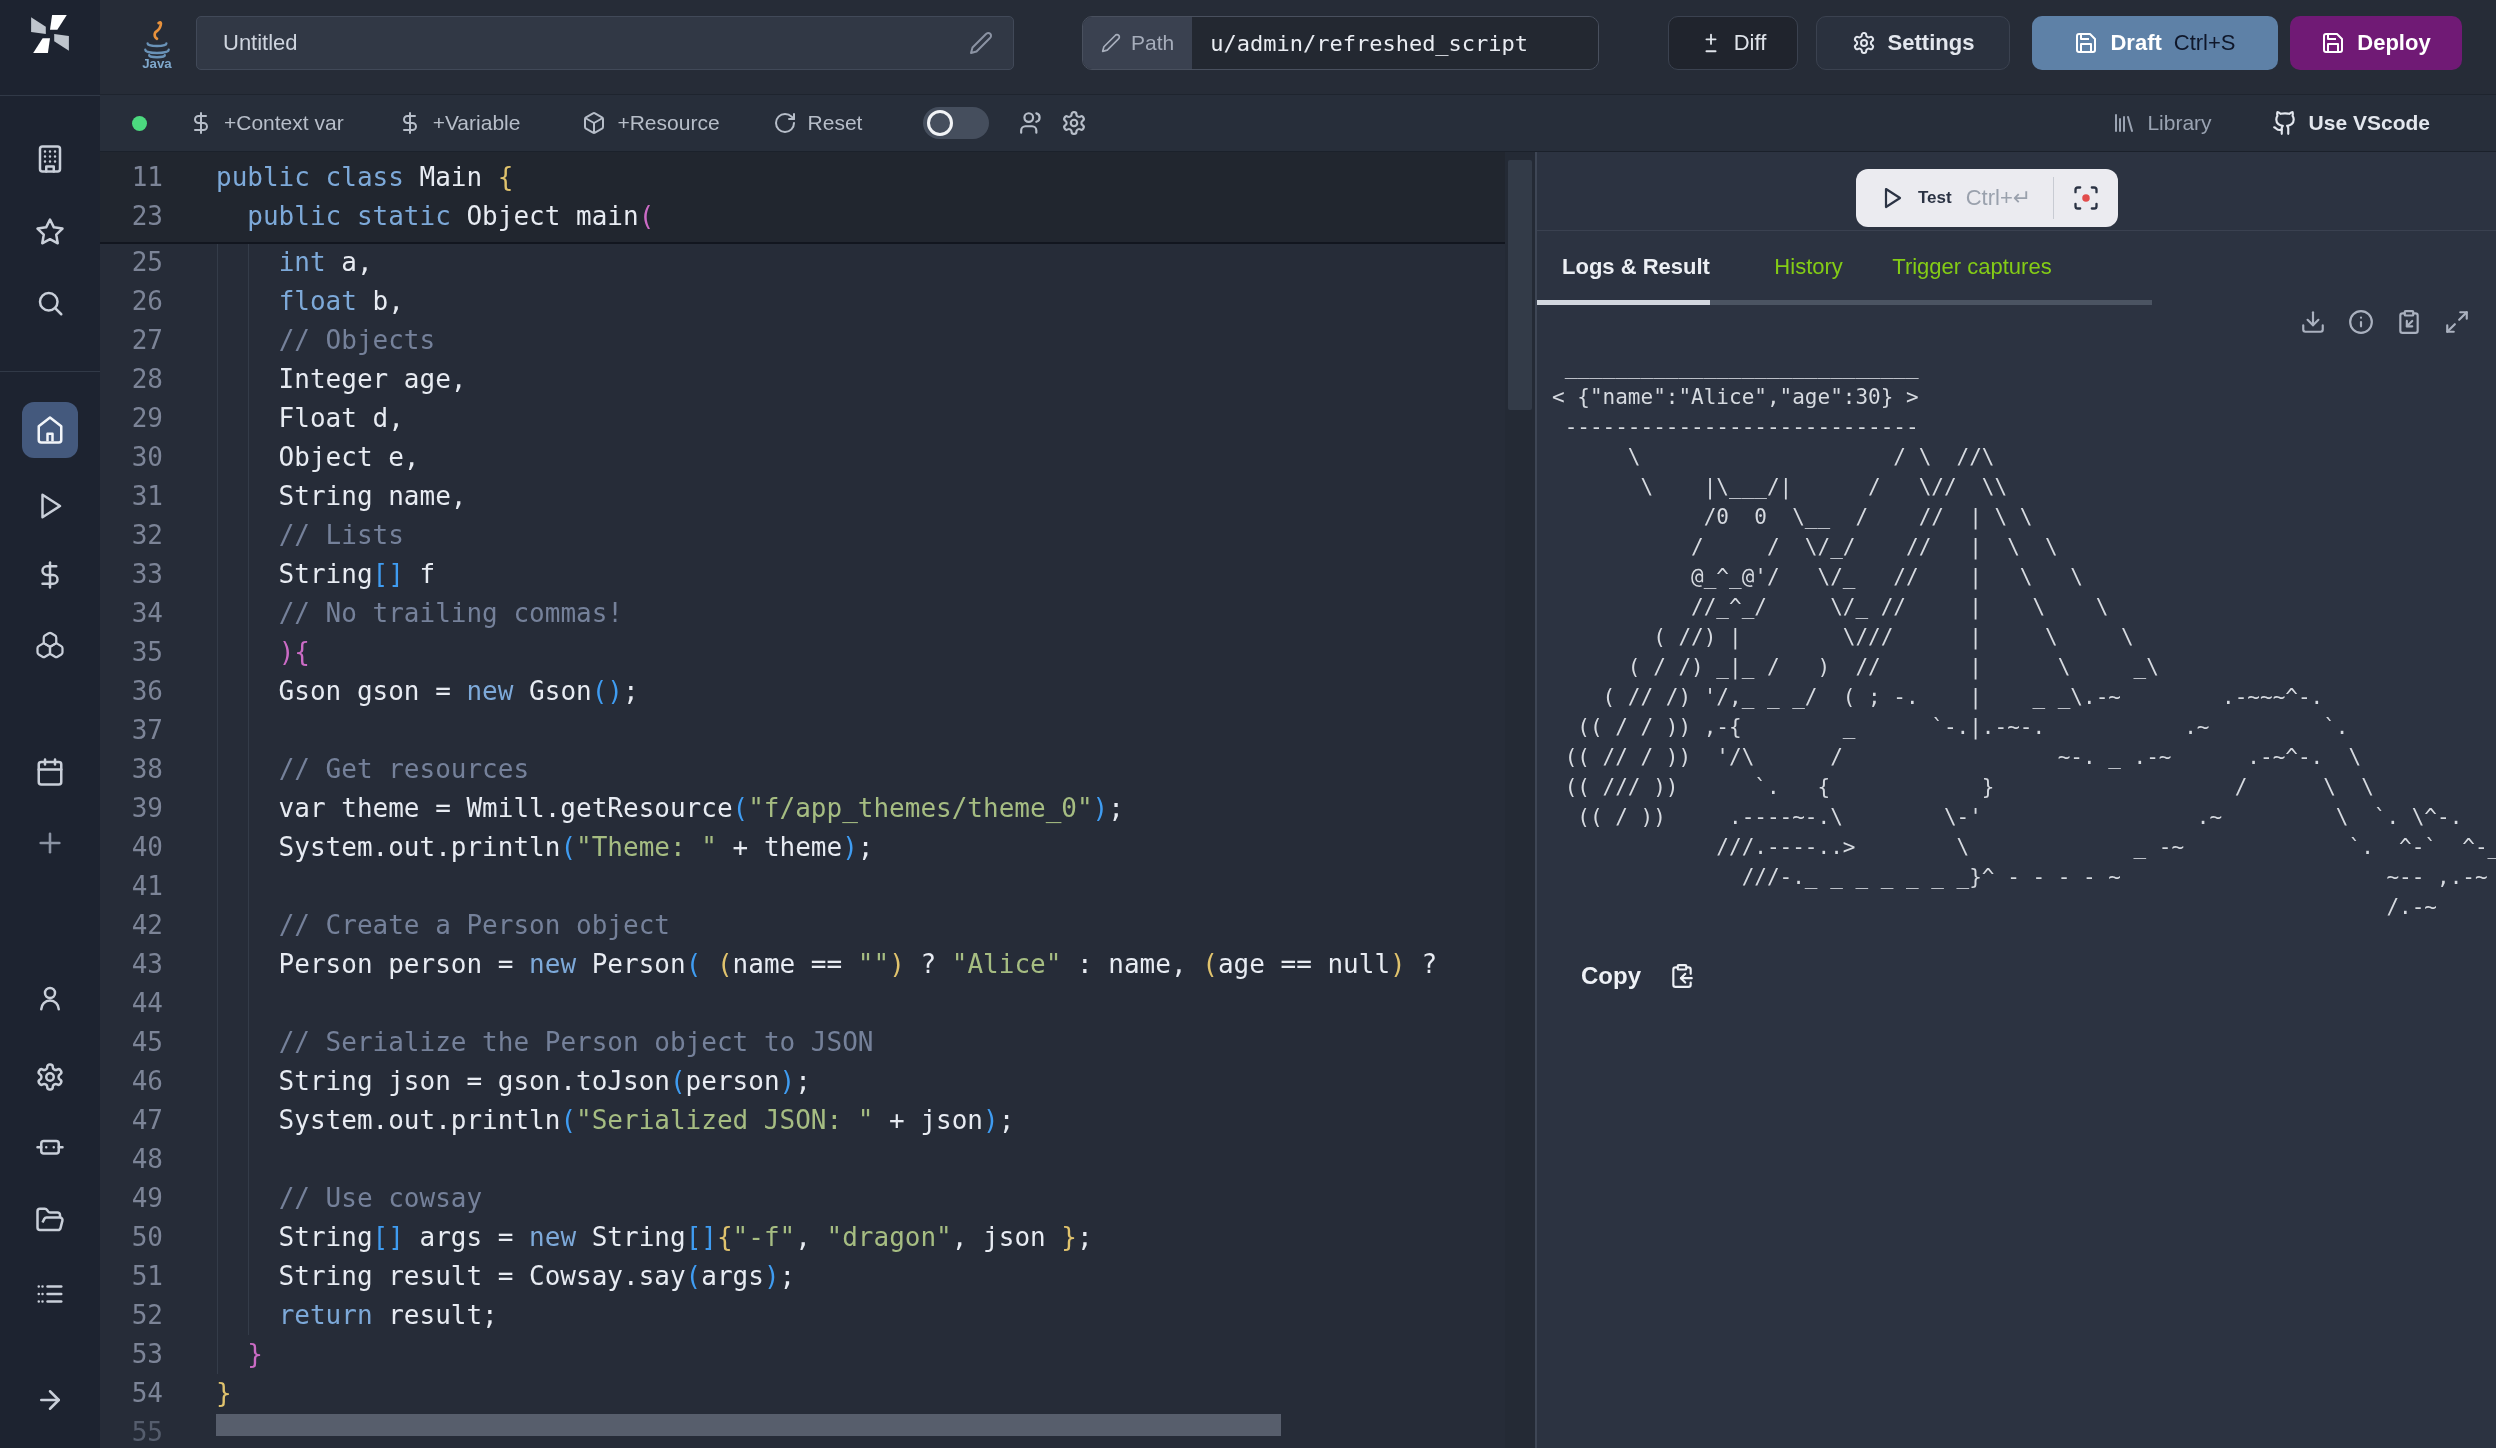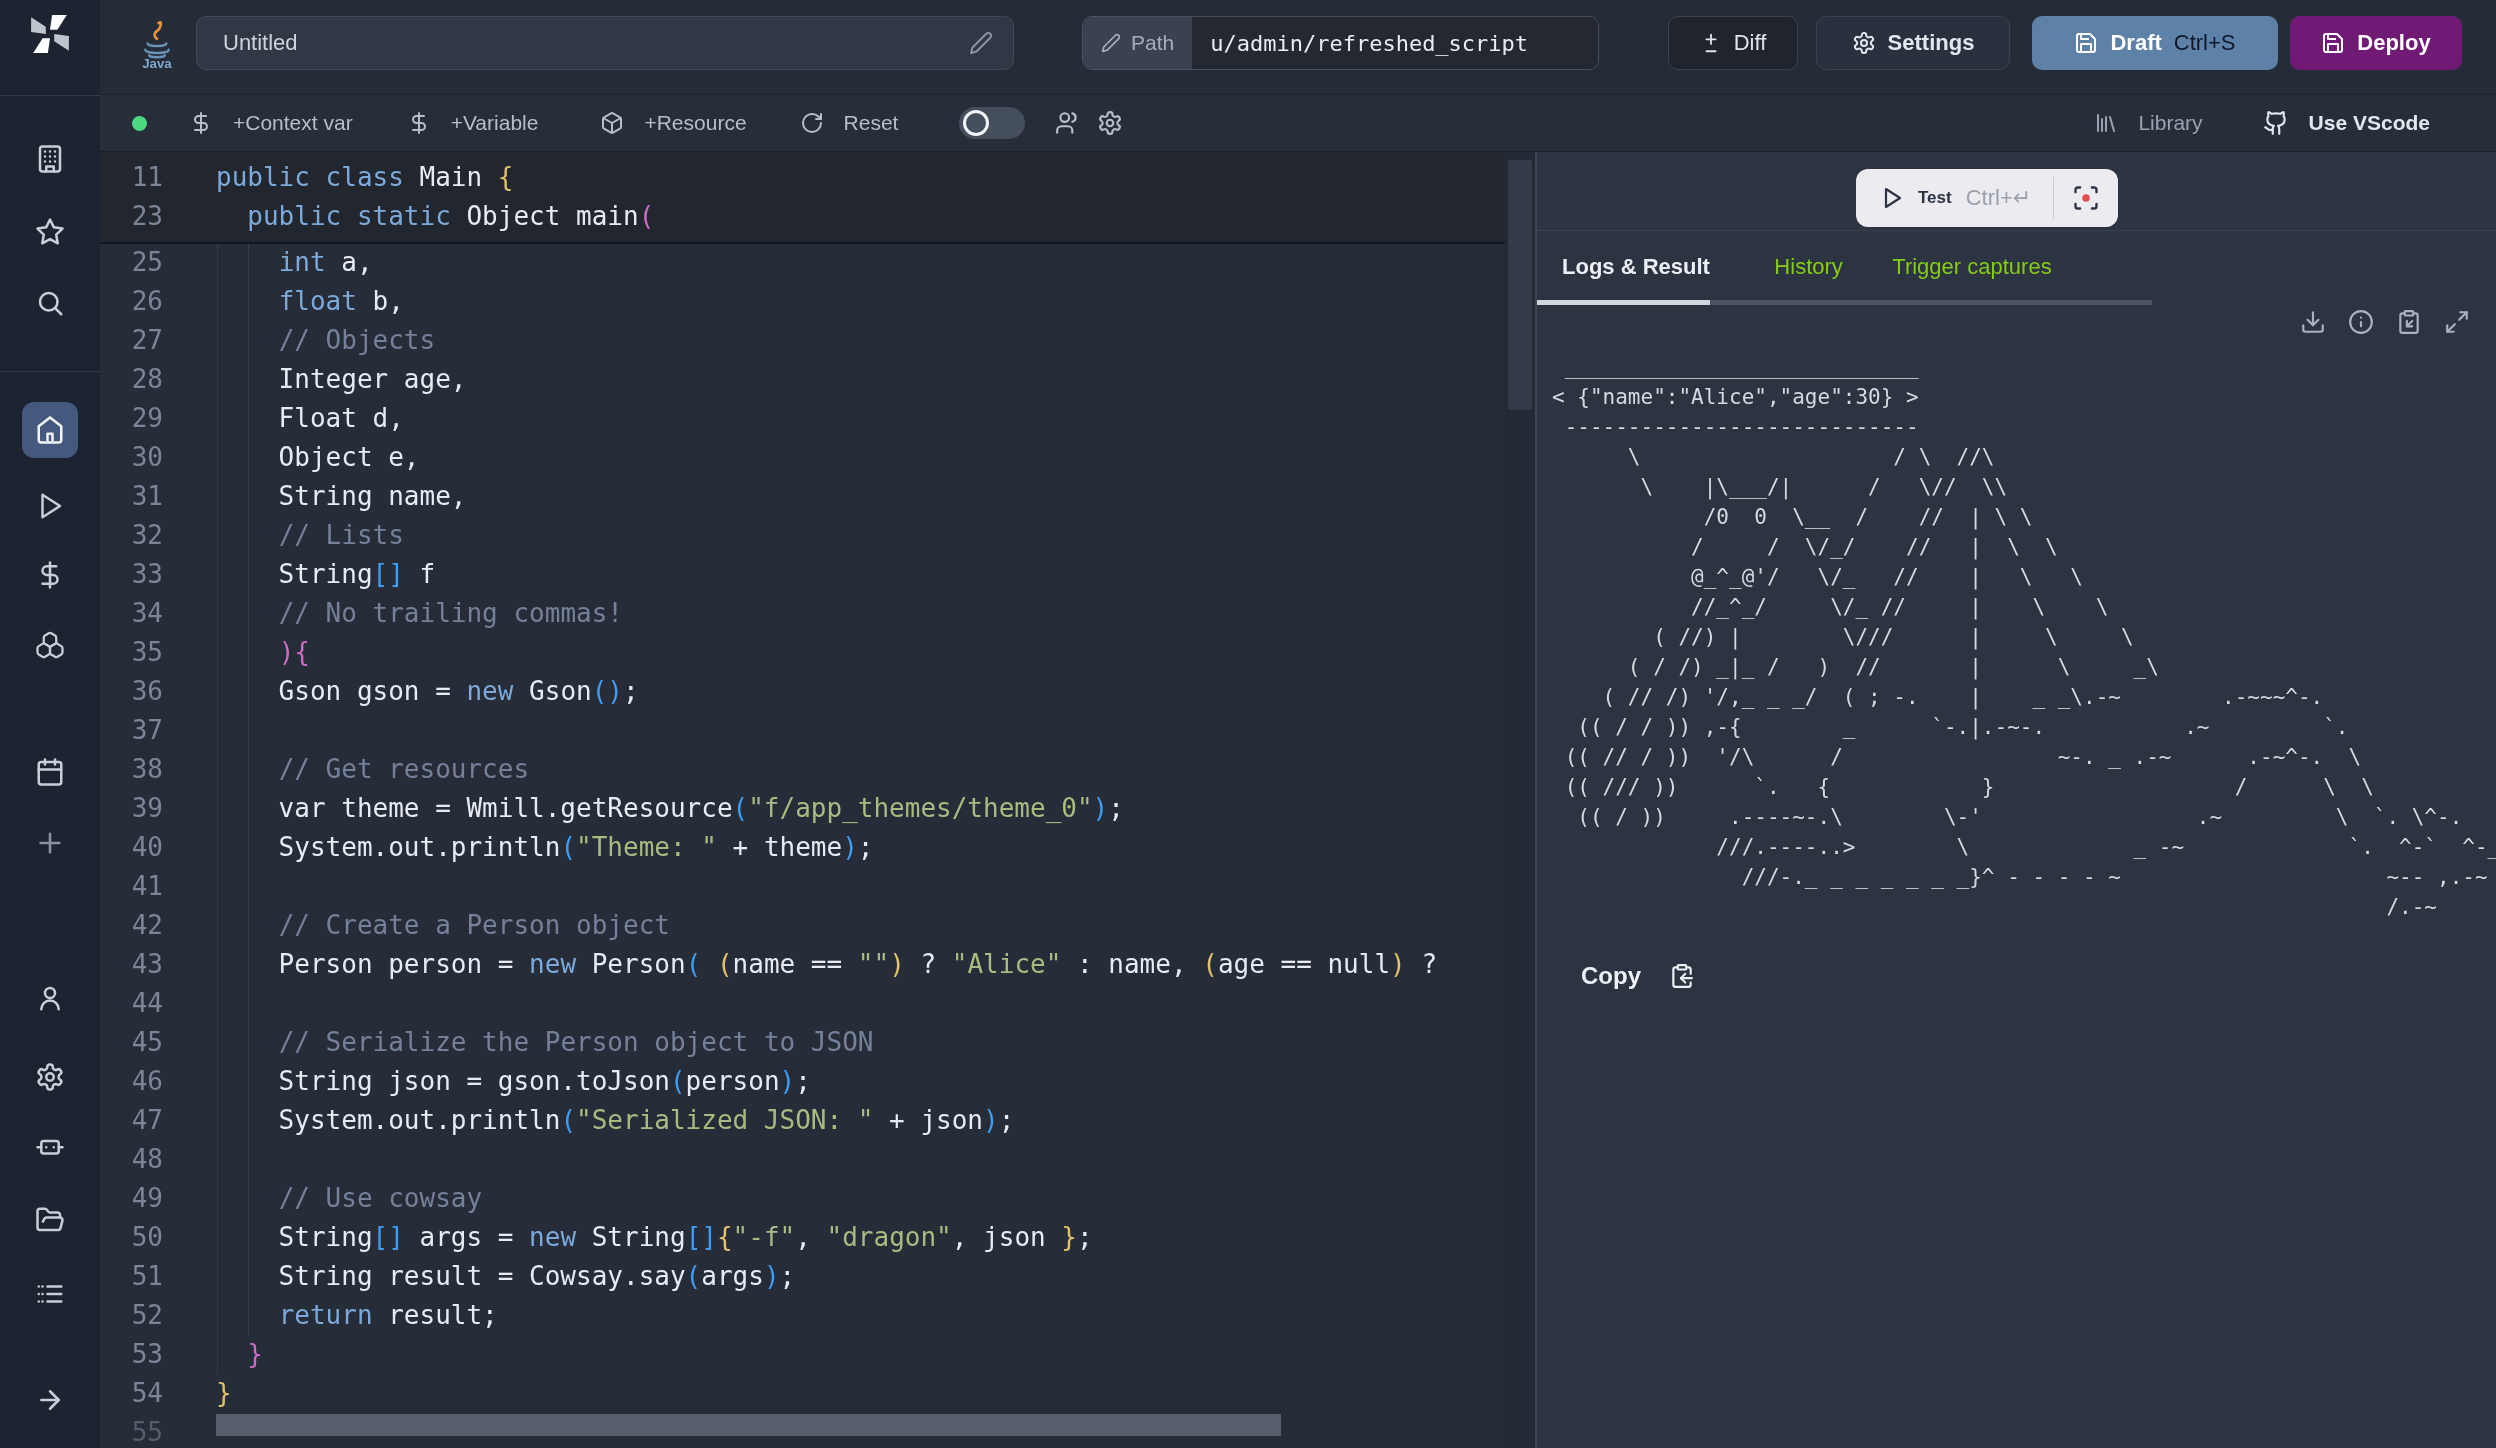--- a/index.html
+++ b/index.html
@@ -11,40 +11,40 @@
   #sidebar { position:absolute; left:0; top:0; width:100px; height:1448px; background:#1d2330; z-index:5; }
   .sb-ic { position:absolute; left:50%; transform:translateX(-50%); width:44px; height:44px;
     display:flex; align-items:center; justify-content:center; color:#c9cfd9; cursor:pointer; }
   .sb-div { position:absolute; left:0; width:100%; height:1px; background:#313947; }
   .sb-active { background:#44597d; border-radius:12px; width:56px; height:56px; color:#f2f5f9; }
 
   
   #topbar { position:absolute; left:100px; top:0; width:2396px; height:95px; background:#262c37;
     border-bottom:1px solid #1e242e; }
   .tb-child { position:absolute; top:16px; height:54px; }
-  #title-box { left:96px; width:818px; background:#313845; border:1px solid #414958; border-radius:10px;
+  #title-box { left:96px; width:818px; background:#313845; border:1px solid #414958; border-radius:5px;
     display:flex; align-items:center; padding:0 20px 0 26px; }
   #title-box .ttl { color:#ced4de; font-size:22px; flex:1; }
   #java-icon { left:38px; top:20px; }
   #path-pill { left:982px; width:517px; border:1px solid #49505e; border-radius:10px; display:flex; overflow:hidden; }
   .path-left { background:#3a4150; display:flex; align-items:center; gap:10px; padding:0 18px; color:#a6adbb; font-size:21px; }
   .path-right { background:#232831; flex:1; display:flex; align-items:center; padding:0 18px;
     font-family:"DejaVu Sans Mono", monospace; font-size:22px; color:#e9ecf2; }
   .btn { display:flex; align-items:center; justify-content:center; gap:12px; border-radius:10px;
     font-size:22px; cursor:pointer; }
   #btn-diff { left:1568px; width:130px; background:#20242d; border:1px solid #3b4250; color:#dfe3ea; }
   #btn-settings { left:1716px; width:194px; background:#2a313e; border:1px solid #3b4250; color:#e3e7ee; font-weight:600; }
   #btn-draft { left:1932px; width:246px; background:#5e81a7; color:#fff; font-weight:700; }
   #btn-draft .kbd { color:#0f172a; font-weight:400; }
   #btn-deploy { left:2190px; width:172px; background:#701a75; color:#fff; font-weight:700; }
 
   
   #toolbar { position:absolute; left:100px; top:95px; width:2396px; height:57px; background:#272e3a;
     border-bottom:1px solid #1b212b; display:flex; align-items:center; padding-left:32px; }
-  .tool-item { display:flex; align-items:center; gap:20px; color:#b7bec9; font-size:21px; cursor:pointer; white-space:nowrap; }
+  .tool-item { display:flex; align-items:center; gap:11px; color:#b7bec9; font-size:21px; cursor:pointer; white-space:nowrap; }
   #green-dot { width:15px; height:15px; border-radius:50%; background:#4cd97f; }
   #toggle { width:66px; height:32px; border-radius:16px; background:#454e5d; position:relative; cursor:pointer; }
   #toggle .knob { position:absolute; left:4px; top:3px; width:26px; height:26px; border-radius:50%;
     border:3px solid #f2f4f7; }
   .tool-right { margin-left:auto; display:flex; align-items:center; padding-right:66px; }
   .lib { color:#9aa3b2; }
   .vsc { color:#e3e7ee; font-weight:600; }
 
   
   #editor { position:absolute; left:100px; top:152px; width:1405px; height:1296px; background:#262c38; overflow:hidden; }

